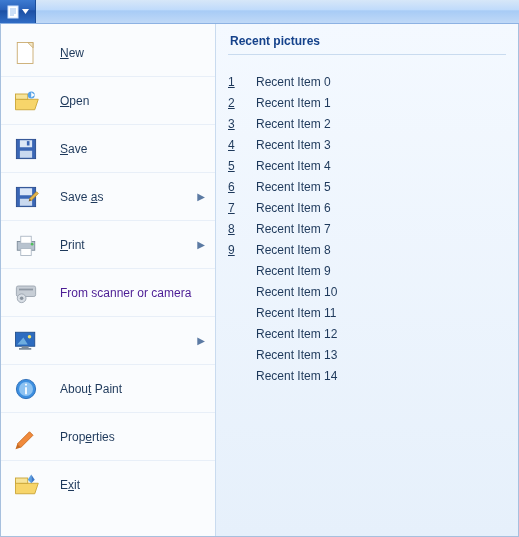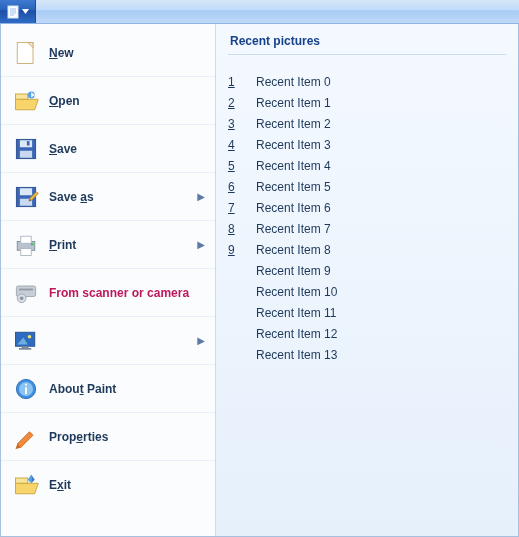--- a/index.html
+++ b/index.html
@@ -52,25 +52,24 @@
   .menu-item:last-child { border-bottom: none; }
   .menu-item .icon-slot {
     width: 34px;
     height: 34px;
     display: flex;
     align-items: center;
     justify-content: center;
     flex-shrink: 0;
   }
   .menu-item .label {
-    margin-left: 6px;
+    margin-left: 17px;
     color: #1e395b;
-    font-weight: bold;
-  }
-  .menu-item.disabled .label { color: #be185d; }
+  }
+  .menu-item.disabled .label { color: #4c1d95; }
   .menu-item .arrow {
     position: absolute;
     right: 10px;
     color: #5b7aa3;
     font-size: 10px;
   }
   .underline-letter { text-decoration: underline; }
 
   .right-col {
     flex: 1;
@@ -284,15 +283,19 @@
           <span class="recent-label">Recent Item 11</span>
         </div>
         <div class="recent-item">
           <span class="recent-num blank"></span>
           <span class="recent-label">Recent Item 12</span>
         </div>
         <div class="recent-item">
           <span class="recent-num blank"></span>
           <span class="recent-label">Recent Item 13</span>
         </div>
+        <div class="recent-item">
+          <span class="recent-num blank"></span>
+          <span class="recent-label">Recent Item 14</span>
+        </div>
       </div>
   </div>
 </div>
 
 </body></html>

